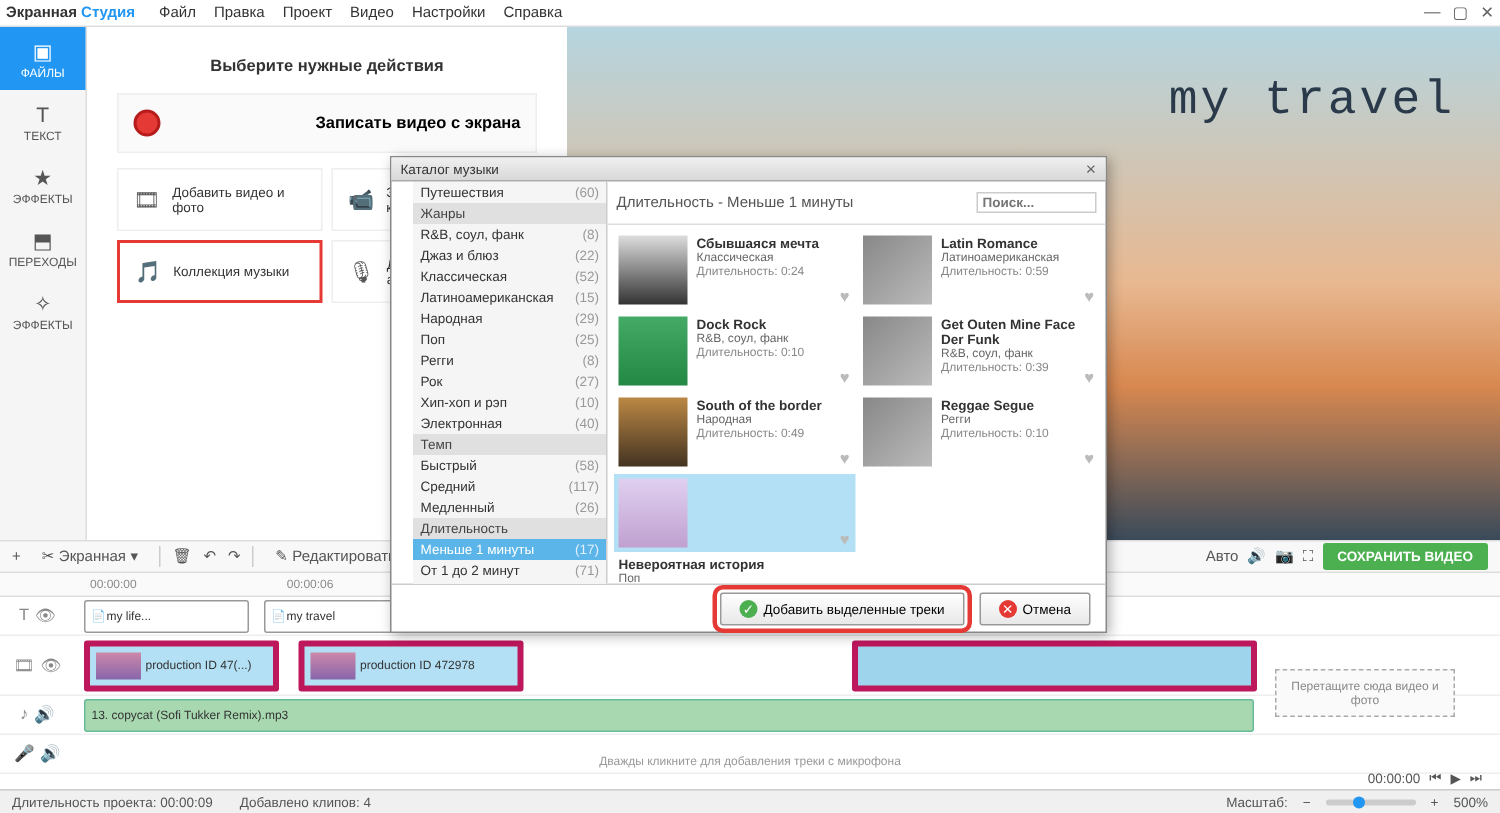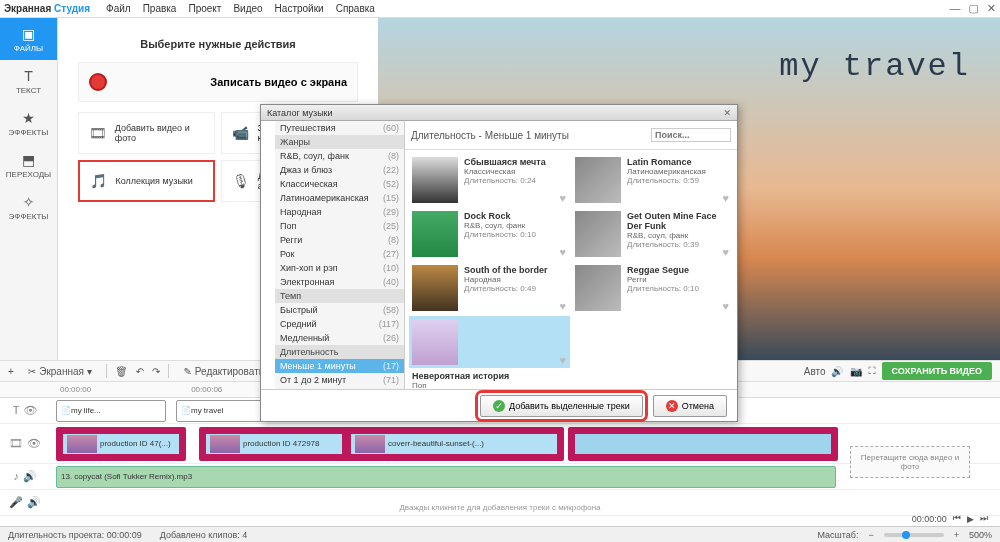--- a/index.html
+++ b/index.html
@@ -29,21 +29,21 @@
 .toolbar2 { height: 22px; background: #f8f8f8; border-top: 1px solid #ddd; border-bottom: 1px solid #ddd; display: flex; align-items: center; padding: 0 8px; gap: 8px; font-size: 10px; color: #555; }
 .toolbar2 .tb-btn { padding: 2px 6px; cursor: pointer; display: flex; align-items: center; gap: 3px; }
 .toolbar2 .sep { width: 1px; height: 14px; background: #ccc; }
 .toolbar2 .right { margin-left: auto; display: flex; gap: 6px; align-items: center; }
 .save-btn { background: #4caf50; color: #fff; padding: 4px 10px; font-size: 9px; font-weight: bold; border-radius: 2px; }
 .time-ruler { height: 16px; background: #fafafa; border-bottom: 1px solid #ddd; display: flex; align-items: center; font-size: 8px; color: #888; padding-left: 60px; gap: 100px; }
 .timeline { height: 128px; background: #fff; position: relative; }
 .tl-row { height: 26px; border-bottom: 1px solid #eee; display: flex; align-items: center; }
 .tl-head { width: 50px; display: flex; gap: 4px; justify-content: center; color: #888; font-size: 11px; }
 .tl-content { flex: 1; position: relative; height: 100%; display: flex; align-items: center; }
-.clip { height: 22px; background: #b3e0f5; border: 7px solid #be185d; border-radius: 2px; display: flex; align-items: center; padding: 0 4px; font-size: 8px; color: #333; white-space: nowrap; overflow: hidden; position: absolute; }
+.clip { height: 22px; background: #b3e0f5; border: 4px solid #be185d; border-radius: 2px; display: flex; align-items: center; padding: 0 4px; font-size: 8px; color: #333; white-space: nowrap; overflow: hidden; position: absolute; }
 .clip.text { background: #fff; border: 1px solid #999; }
 .clip.audio { background: #a8d8b0; border: 1px solid #6b9; }
 .clip .thumb { width: 30px; height: 18px; background: linear-gradient(#c8a, #86a); margin-right: 3px; }
 .dropzone { position: absolute; right: 30px; top: 48px; width: 120px; height: 32px; border: 1px dashed #aaa; font-size: 8px; color: #888; display: flex; align-items: center; justify-content: center; text-align: center; background: #fafafa; }
 .mic-hint { position: absolute; left: 50%; transform: translateX(-50%); top: 105px; font-size: 8px; color: #999; }
 .statusbar { height: 16px; background: #f0f0f0; border-top: 1px solid #ccc; display: flex; align-items: center; padding: 0 8px; font-size: 9px; color: #555; gap: 18px; }
 .statusbar .sb-right { margin-left: auto; display: flex; gap: 10px; align-items: center; }
 .slider-ui { width: 60px; height: 4px; background: #ccc; border-radius: 2px; position: relative; }
 .slider-ui::after { content: ''; position: absolute; width: 8px; height: 8px; background: #2196f3; border-radius: 50%; top: -2px; left: 30%; }
 
@@ -203,24 +203,20 @@
       </div>
     <div class="tl-content">
       <div class="clip" style="left:6px;width:130px;height:34px">
           <span class="thumb"></span>
           <span>production ID 47(...)</span>
         </div>
       <div class="clip" style="left:149px;width:150px;height:34px">
           <span class="thumb"></span>
           <span>production ID 472978</span>
         </div>
-      <div class="clip" style="left:294px;width:220px;height:34px">
-          <span class="thumb"></span>
-          <span>coverr-beautiful-sunset-(...)</span>
-        </div>
       <div class="clip" style="left:518px;width:270px;height:34px;background:#9fd4ed"></div>
     </div>
   </div>
   <div class="tl-row">
     <div class="tl-head">
         <span>♪</span>
         <span>🔊</span>
       </div>
     <div class="tl-content">
       <div class="clip audio" style="left:6px;width:780px">

